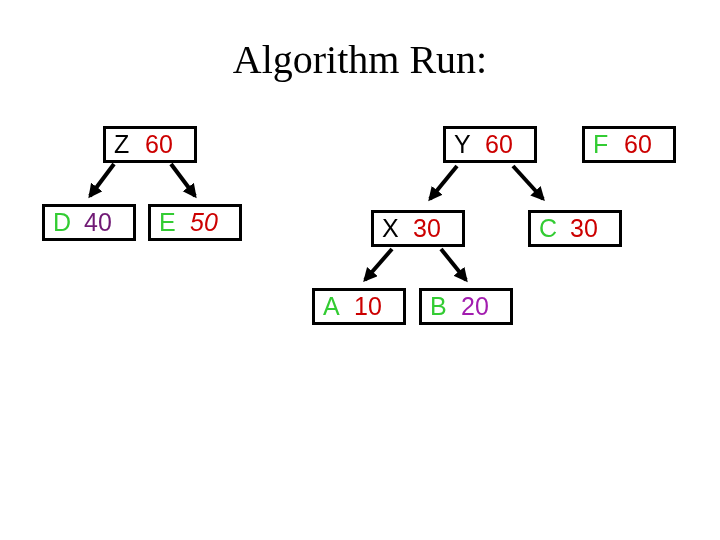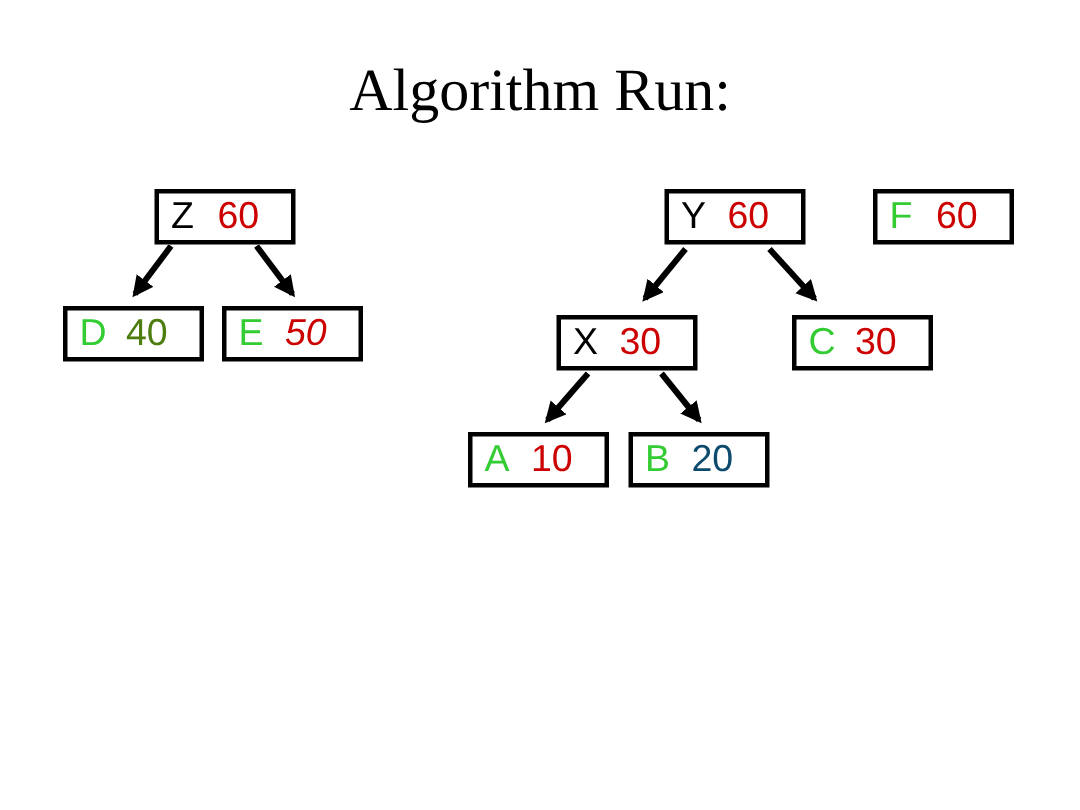--- a/index.html
+++ b/index.html
@@ -76,21 +76,21 @@
     <span class="value" style="color: rgb(204, 0, 0);">60</span>
   </div>
 
   <div class="node" style="left:582px; top:126px;">
     <span class="letter" style="color: rgb(51, 204, 51);">F</span>
     <span class="value" style="color: rgb(204, 0, 0);">60</span>
   </div>
 
   <div class="node" style="left:42px; top:204px;">
     <span class="letter" style="color: rgb(51, 204, 51);">D</span>
-    <span class="value" style="color: #4d7c0f;">40</span>
+    <span class="value" style="color: #701a75;">40</span>
   </div>
 
   <div class="node" style="left:148px; top:204px;">
     <span class="letter" style="color: rgb(51, 204, 51);">E</span>
     <span class="value" style="color: rgb(204, 0, 0); font-style: italic;">50</span>
   </div>
 
   <div class="node" style="left:371px; top:210px;">
     <span class="letter" style="color: rgb(0, 0, 0);">X</span>
     <span class="value" style="color: rgb(204, 0, 0);">30</span>
@@ -101,16 +101,16 @@
     <span class="value" style="color: rgb(204, 0, 0);">30</span>
   </div>
 
   <div class="node" style="left:312px; top:288px;">
     <span class="letter" style="color: rgb(51, 204, 51);">A</span>
     <span class="value" style="color: rgb(204, 0, 0); text-align: center;">10</span>
   </div>
 
   <div class="node" style="left:419px; top:288px;">
     <span class="letter" style="color: rgb(51, 204, 51);">B</span>
-    <span class="value" style="color: #0c4a6e;">20</span>
+    <span class="value" style="color: #a21caf;">20</span>
   </div>
 
 </div>
 
 </body></html>

